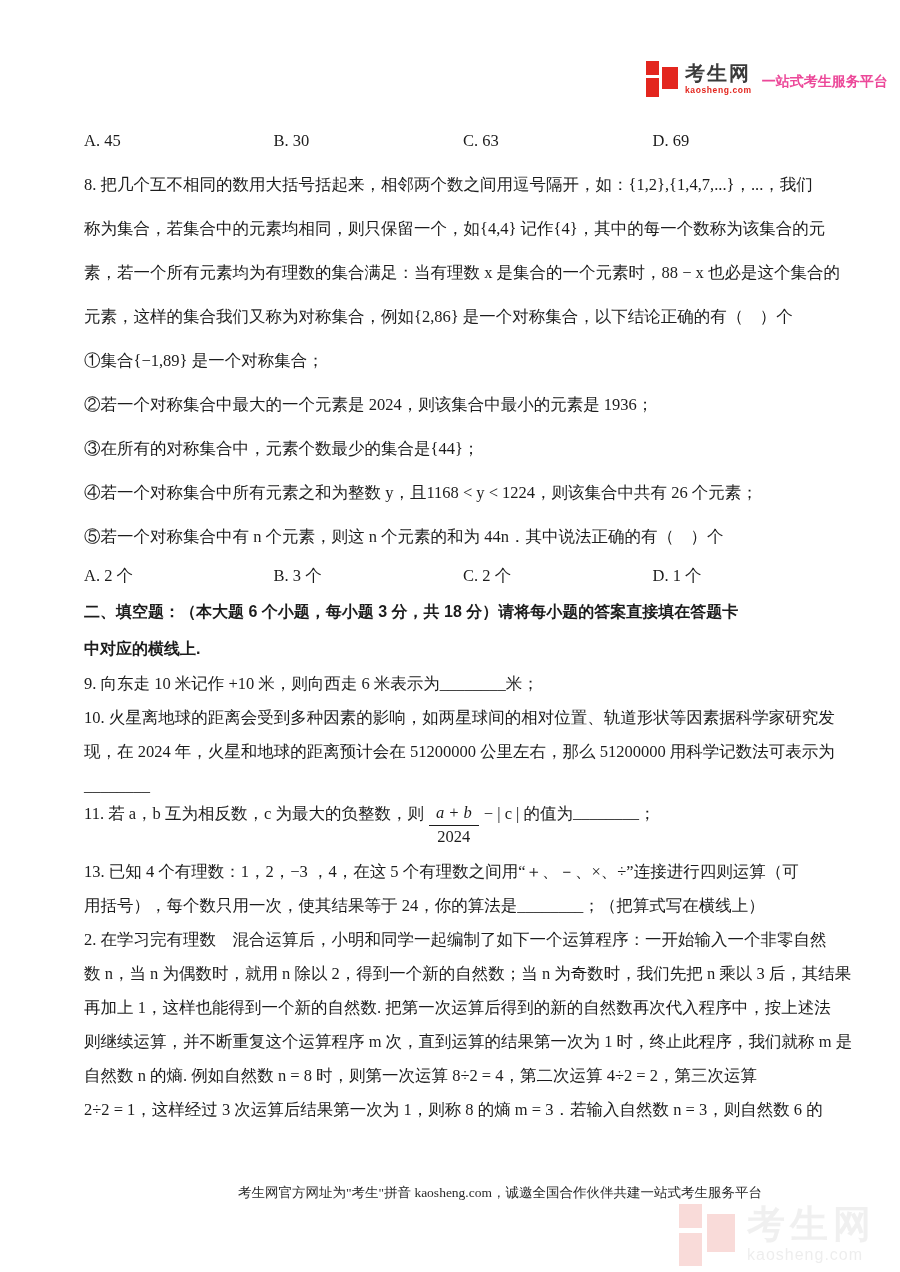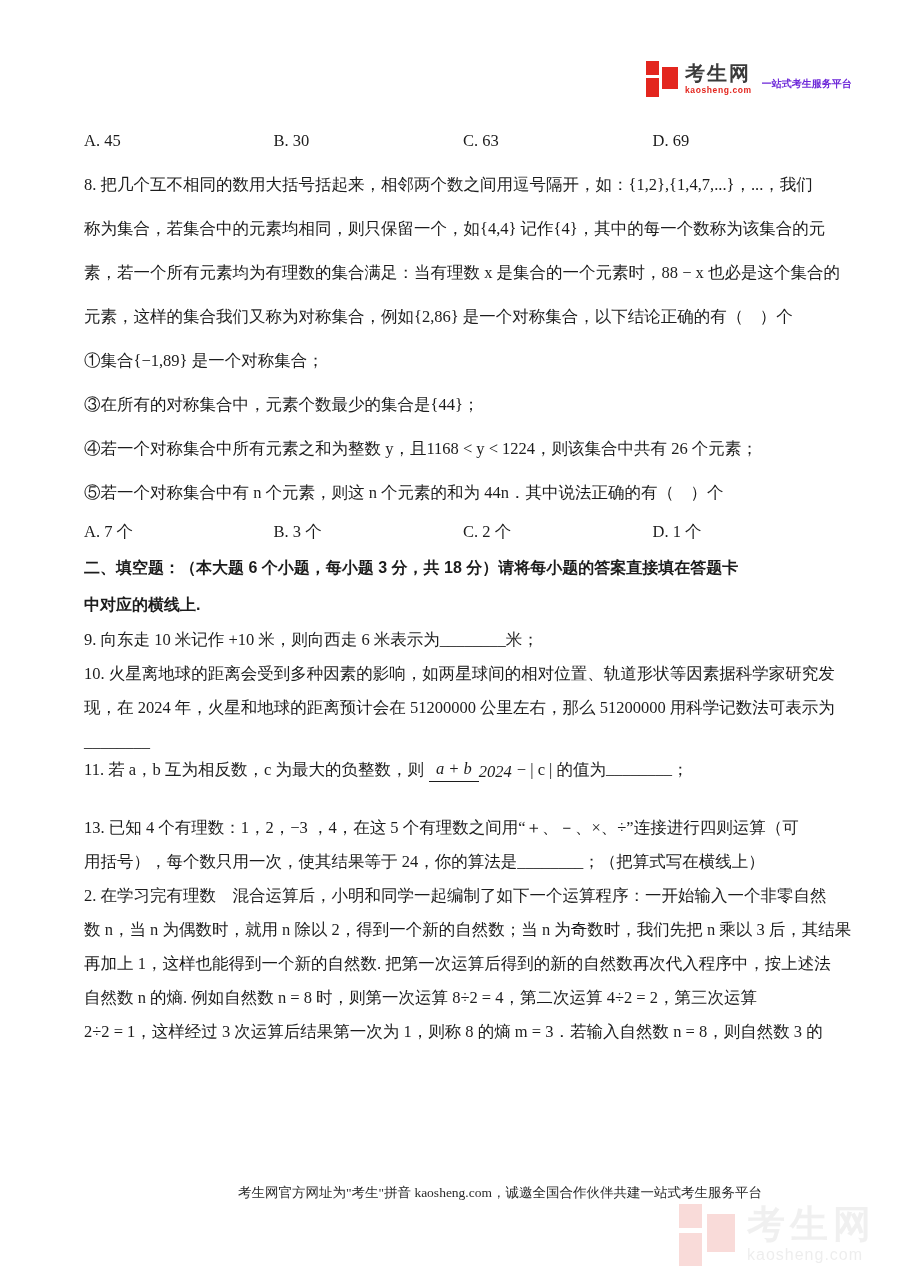--- a/index.html
+++ b/index.html
@@ -15,35 +15,35 @@
   .logo-mark .blk { position:absolute; background:#e3261e; }
   .logo-mark .b1 { left:0; top:1px;  width:13px; height:14px; }
   .logo-mark .b2 { left:0; top:18px; width:13px; height:19px; }
   .logo-mark .b3 { left:16px; top:7px; width:16px; height:22px; }
   .logo-textcol { margin-left:6px; display:flex; flex-direction:column; line-height:1; }
   .logo-name { font-family:"Liberation Sans","DejaVu Sans",sans-serif; font-weight:bold;
                font-size:20px; color:#3a3a3a; letter-spacing:2px; }
   .logo-domain { font-family:"Liberation Sans","DejaVu Sans",sans-serif; font-weight:bold;
                font-size:8.5px; color:#e3261e; letter-spacing:0.6px; margin-top:3px; }
   .tagline { font-family:"Liberation Sans","DejaVu Sans",sans-serif; font-weight:bold;
-               font-size:10px; color:#6d28d9; margin-left:10px; align-self:flex-end; padding-bottom:6px; }
+               font-size:14px; color:#ec4899; margin-left:10px; align-self:flex-end; padding-bottom:6px; }
   
   .content { position:absolute; left:84px; top:119px; width:758px; font-size:16.5px; }
   .opt-row { display:grid; grid-template-columns:1fr 1fr 1fr 1fr; }
   .row7 { line-height:44px; }
   .row8 { line-height:34px; }
   .l1 { line-height:44px; white-space:nowrap; }
   .l2 { line-height:34px; white-space:nowrap; }
   .heading { font-family:"Liberation Sans","DejaVu Sans",sans-serif; font-weight:bold;
              font-size:16px; line-height:37px; white-space:nowrap; }
   .q11row { height:52px; display:flex; align-items:flex-start; white-space:nowrap; }
-  .frac { display:inline-flex; flex-direction:row; align-items:center;
+  .frac { display:inline-flex; flex-direction:column; align-items:center;
           vertical-align:middle; margin:0 5px; line-height:1; }
   .frac .num { font-style:italic; padding:2px 7px 3px; border-bottom:1.4px solid #1c1c1c; }
-  .frac .den { padding-top:3px;font-style:italic; }
+  .frac .den { padding-top:3px; }
   
   .footer { position:absolute; left:0; top:1184px; width:100%; text-align:center;
             font-size:13.5px; color:#2a2a2a; }
   .footer-inner { display:inline-block; transform:translateX(50px); }
   
   .watermark { position:absolute; right:24px; bottom:6px; display:flex; align-items:center; opacity:0.5; }
   .wm-mark { position:relative; width:58px; height:64px; flex:0 0 auto; }
   .wm-mark .blk { position:absolute; background:#f5b9b4; }
   .wm-mark .b1 { left:0; top:2px;  width:23px; height:24px; }
   .wm-mark .b2 { left:0; top:31px; width:23px; height:33px; }
@@ -80,25 +80,26 @@
       <span>C. 63</span>
       <span>D. 69</span>
     </div>
 
     <div>
       <div class="l1">8. 把几个互不相同的数用大括号括起来，相邻两个数之间用逗号隔开，如：{1,2},{1,4,7,...}，...，我们</div>
       <div class="l1">称为集合，若集合中的元素均相同，则只保留一个，如{4,4} 记作{4}，其中的每一个数称为该集合的元</div>
       <div class="l1">素，若一个所有元素均为有理数的集合满足：当有理数 x 是集合的一个元素时，88 − x 也必是这个集合的</div>
       <div class="l1">元素，这样的集合我们又称为对称集合，例如{2,86} 是一个对称集合，以下结论正确的有（　）个</div>
       <div class="l1">①集合{−1,89} 是一个对称集合；</div>
+      <div class="l1">②若一个对称集合中最大的一个元素是 2024，则该集合中最小的元素是 1936；</div>
       <div class="l1">③在所有的对称集合中，元素个数最少的集合是{44}；</div>
       <div class="l1">④若一个对称集合中所有元素之和为整数 y，且1168 &lt; y &lt; 1224，则该集合中共有 26 个元素；</div>
       <div class="l1">⑤若一个对称集合中有 n 个元素，则这 n 个元素的和为 44n．其中说法正确的有（　）个</div>
       <div class="opt-row row8">
-        <span>A. 7 个</span>
+        <span>A. 2 个</span>
         <span>B. 3 个</span>
         <span>C. 2 个</span>
         <span>D. 1 个</span>
       </div>
     </div>
 
     <div>
       <div class="heading">二、填空题：（本大题 6 个小题，每小题 3 分，共 18 分）请将每小题的答案直接填在答题卡</div>
       <div class="heading">中对应的横线上.</div>
     </div>
@@ -125,22 +126,23 @@
 
     <div>
       <div class="l2">13. 已知 4 个有理数：1，2，−3 ，4，在这 5 个有理数之间用“＋、－、×、÷”连接进行四则运算（可</div>
       <div class="l2">用括号），每个数只用一次，使其结果等于 24，你的算法是________；（把算式写在横线上）</div>
     </div>
 
     <div>
       <div class="l2">2. 在学习完有理数　混合运算后，小明和同学一起编制了如下一个运算程序：一开始输入一个非零自然</div>
       <div class="l2">数 n，当 n 为偶数时，就用 n 除以 2，得到一个新的自然数；当 n 为奇数时，我们先把 n 乘以 3 后，其结果</div>
       <div class="l2">再加上 1，这样也能得到一个新的自然数. 把第一次运算后得到的新的自然数再次代入程序中，按上述法</div>
+      <div class="l2">则继续运算，并不断重复这个运算程序 m 次，直到运算的结果第一次为 1 时，终止此程序，我们就称 m 是</div>
       <div class="l2">自然数 n 的熵. 例如自然数 n = 8 时，则第一次运算 8÷2 = 4，第二次运算 4÷2 = 2，第三次运算</div>
-      <div class="l2">2÷2 = 1，这样经过 3 次运算后结果第一次为 1，则称 8 的熵 m = 3．若输入自然数 n = 8，则自然数 3 的</div>
+      <div class="l2">2÷2 = 1，这样经过 3 次运算后结果第一次为 1，则称 8 的熵 m = 3．若输入自然数 n = 3，则自然数 6 的</div>
     </div>
 
   </div>
 
   <div class="footer">
     <span class="footer-inner">考生网官方网址为"考生"拼音 kaosheng.com，诚邀全国合作伙伴共建一站式考生服务平台</span>
   </div>
 
   <div class="watermark">
     <div class="wm-mark">

